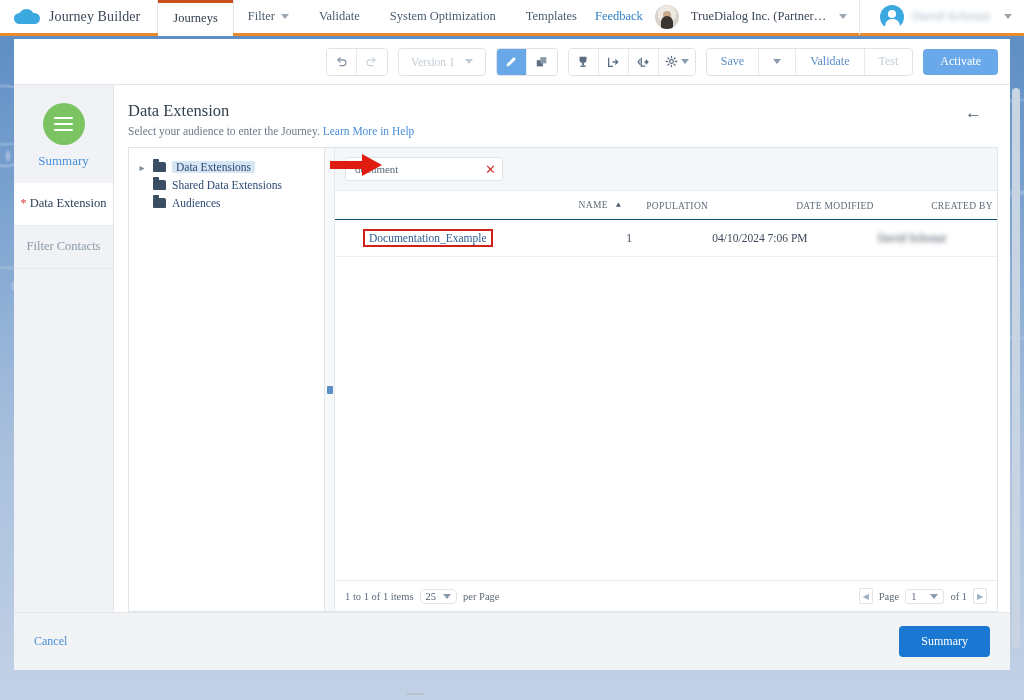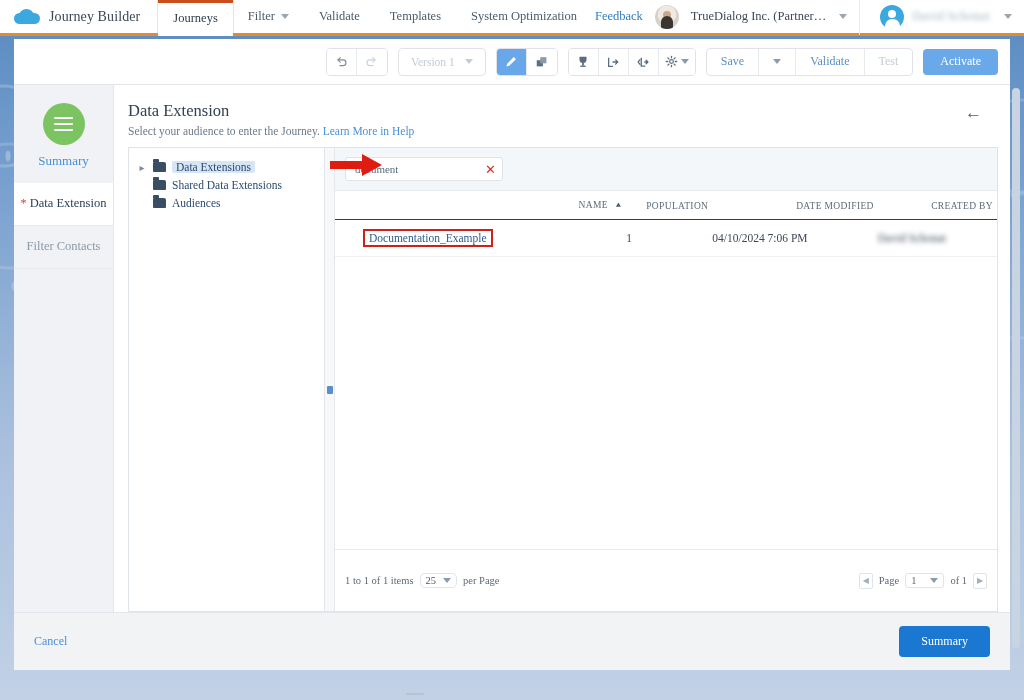--- a/index.html
+++ b/index.html
@@ -217,21 +217,21 @@
   .name-box { display:inline-block; border:2px solid #d0201a; padding:1px 4px; }
   .blurred-user { filter:blur(2.6px); color:#8fa0b0; }
   .sort-up { font-size:9px; color:#4a5b6b; margin-left:4px; }
 
   .tfooter {
     border-top:1px solid #e7ebef; background:#fff;
     display:flex; align-items:center; padding:7px 10px; font-size:10.5px; color:#5d6b79;
   }
   .mini-sel {
     display:inline-flex; align-items:center; gap:7px; border:1px solid #dfe4e9; border-radius:5px;
-    padding:1px 5px; margin:16px 6px; color:#4a5b6b; background:#fff; cursor:pointer;
+    padding:1px 5px; margin:0 6px; color:#4a5b6b; background:#fff; cursor:pointer;
   }
   .pager { margin-left:auto; display:flex; align-items:center; gap:6px; }
   .pg-arrow { width:14px;height:16px;border:1px solid #dfe4e9;border-radius:2px;display:flex;align-items:center;justify-content:center;color:#9fb0c0;font-size:8px;cursor:pointer;background:#fff;}
   .pg-input { display:inline-flex; align-items:center; gap:14px; border:1px solid #dfe4e9; border-radius:3px; padding:1px 5px; background:#fff; cursor:pointer;}
 
   .panel-foot {
     height:58px; background:#f1f3f5; border-top:1px solid #e3e7eb;
     display:flex; align-items:center; padding:0 20px;
   }
   .cancel-link { font-size:12px; color:#4a90d9; cursor:pointer; }
@@ -265,24 +265,24 @@
         <span>Journeys</span>
       </div>
       <div class="navitem">
         <span>Filter</span>
         <span class="caret-dn"></span>
       </div>
       <div class="navitem">
         <span>Validate</span>
       </div>
       <div class="navitem">
+        <span>System Optimization</span>
+      </div>
+      <div class="navitem">
         <span>Templates</span>
-      </div>
-      <div class="navitem">
-        <span>System Optimization</span>
       </div>
     </div>
     <div class="nav-right">
       <span class="feedback-link">Feedback</span>
       <span class="avatar-pic"></span>
       <span class="org-select">
         <span>TrueDialog Inc. (Partner…</span>
         <span class="caret-dn"></span>
       </span>
       <span class="nav-divider"></span>

